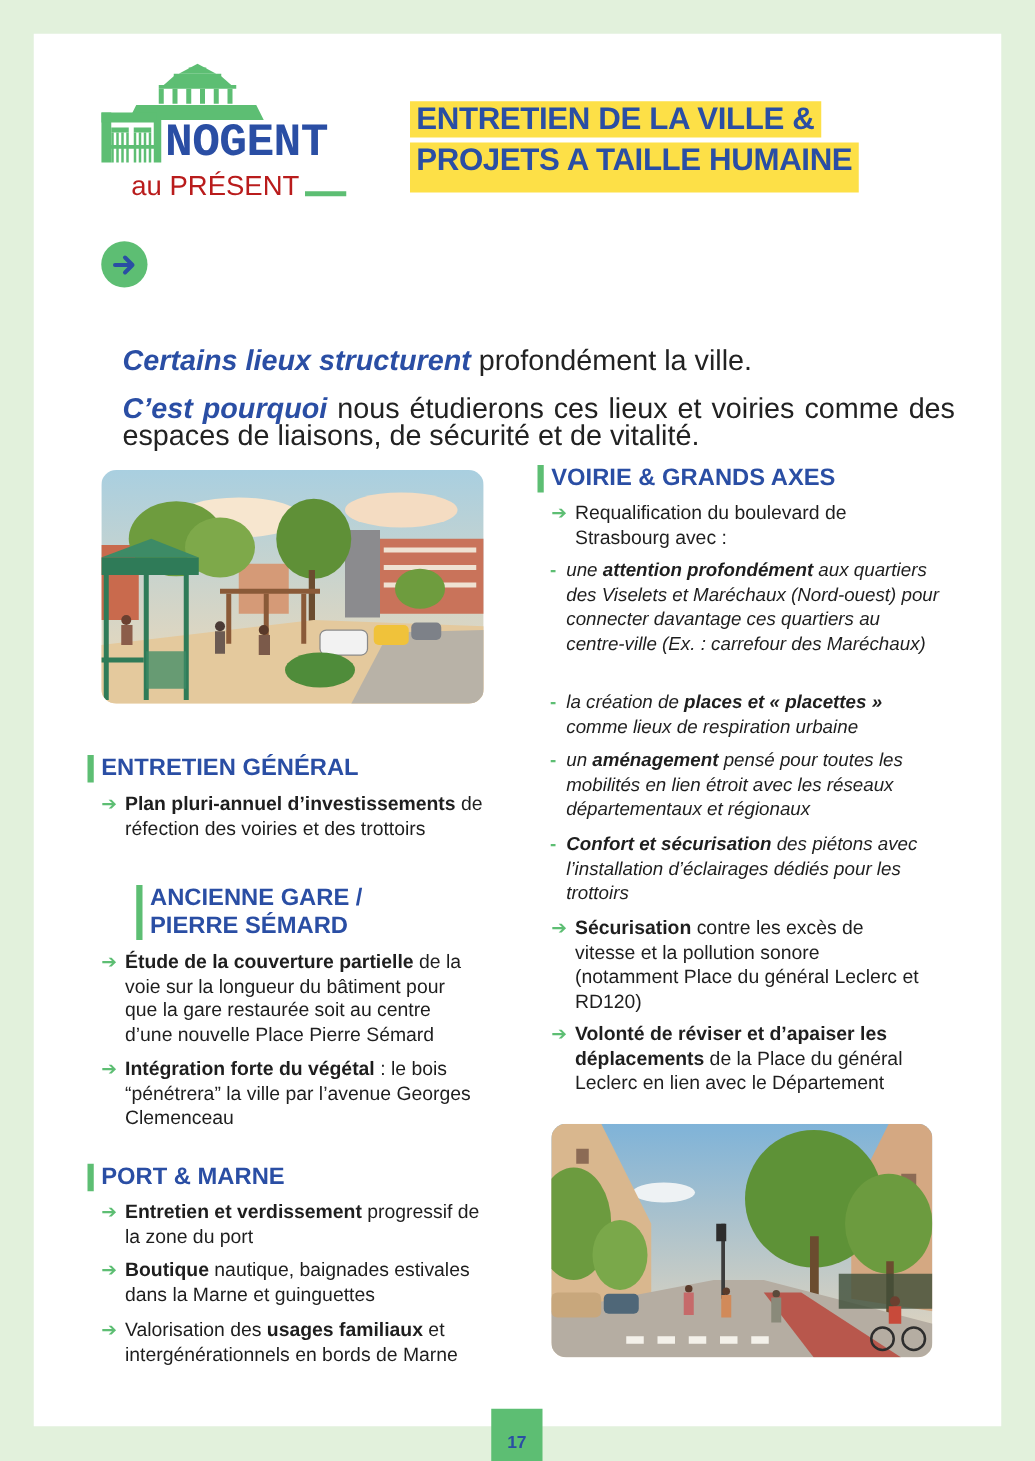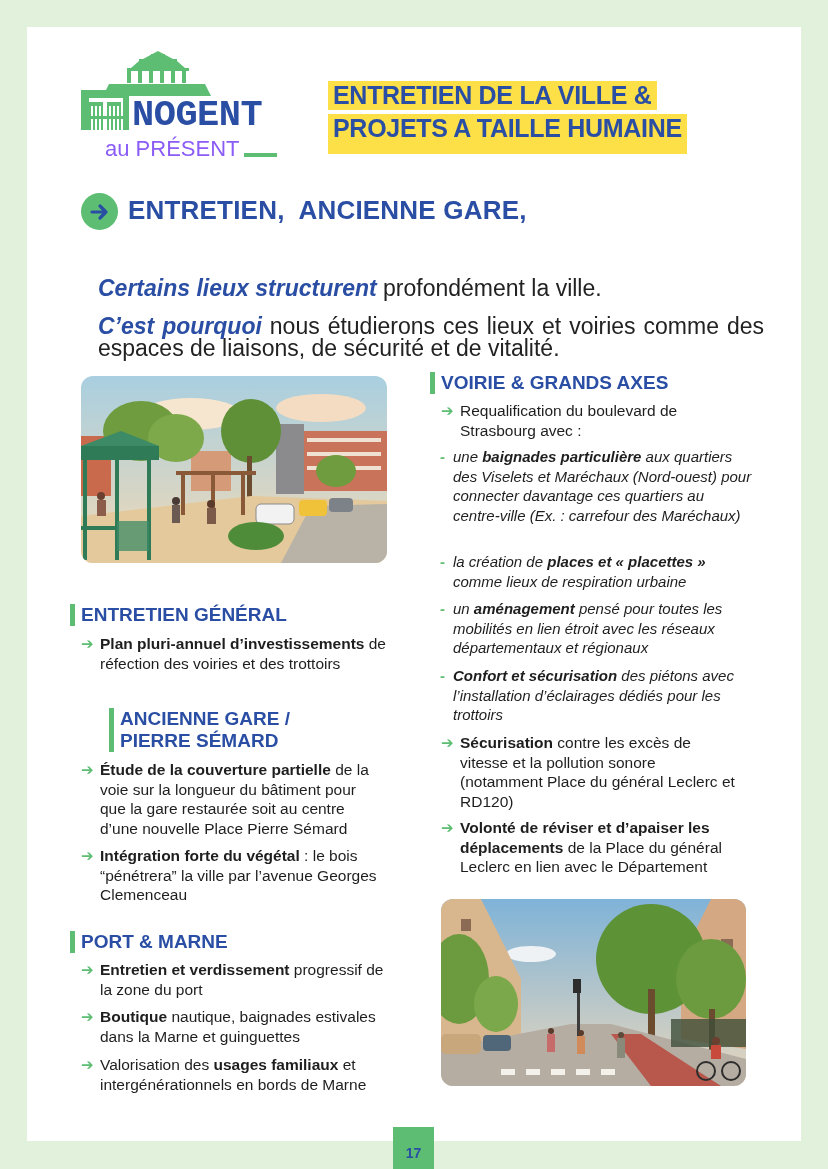--- a/index.html
+++ b/index.html
@@ -4,21 +4,21 @@
 <style>
   * { box-sizing: border-box; margin: 0; padding: 0; }
   html, body { width: 828px; height: 1169px; }
   body { background: #e2f1dc; font-family: "Liberation Sans", "DejaVu Sans", sans-serif; color: #1e1e1e; position: relative; overflow: hidden; }
   .page { position: absolute; left: 27px; top: 27px; width: 774px; height: 1114px; background: #ffffff; }
 
   
   .logo { position: absolute; left: 81px; top: 50px; width: 200px; height: 112px; }
   .logo svg { position: absolute; left: 0; top: 0; }
   .logo-nogent { position: absolute; left: 51px; top: 44px; font-size: 37px; font-weight: 900; color: #2a4ea4; letter-spacing: -0.5px; font-family: Liberation Mono, monospace; }
-  .logo-sub { position: absolute; left: 24px; top: 86px; font-size: 22px; color: #8b5cf6; font-family: "Liberation Sans", sans-serif; }
+  .logo-sub { position: absolute; left: 24px; top: 86px; font-size: 22px; color: #b91c1c; font-family: "Liberation Sans", sans-serif; }
   .logo-underline { position: absolute; left: 163px; top: 103px; width: 33px; height: 4px; background: #5dbe73; }
 
   
   .banner { position: absolute; background: #fde047; color: #2a4ea4; font-weight: 900; font-size: 25px; line-height: 28px; padding: 0 5px; letter-spacing: -0.3px; white-space: nowrap; text-align: center; }
   .banner-1 { left: 328px; top: 81px; height: 29px; }
   .banner-2 { left: 328px; top: 114px; height: 40px; }
 
   
   .arrow-circle { position: absolute; left: 81px; top: 193px; width: 37px; height: 37px; border-radius: 50%; background: #5dbe73; display: flex; align-items: center; justify-content: center; }
   .section-title { position: absolute; left: 128px; top: 193px; font-size: 26px; font-weight: 900; color: #2a4ea4; line-height: 34px; letter-spacing: 0.2px; }
@@ -95,21 +95,20 @@
 
 <div class="banner banner-1">ENTRETIEN DE LA VILLE &amp;</div>
 <div class="banner banner-2">PROJETS A TAILLE HUMAINE</div>
 
 <div class="arrow-circle">
   <svg width="20" height="18" viewBox="0 0 20 18">
       <path d="M2 9 H16 M10 3 L16 9 L10 15" stroke="#2a4ea4" stroke-width="3.2" fill="none" stroke-linecap="round" stroke-linejoin="round"></path>
     </svg>
 </div>
 <div class="section-title">
-  <div style="white-space:pre">ENTRETIEN,  ANCIENNE GARE,</div>
 </div>
 
 <p class="intro intro-1"><em>Certains lieux structurent</em><span> profondément la ville.</span></p>
 <p class="intro intro-2"><em>C’est pourquoi</em><span> nous étudierons ces lieux et voiries comme des espaces de liaisons, de sécurité et de vitalité.</span></p>
 
 <div class="illus illus-1">
   <svg width="306" height="187" viewBox="0 0 306 187">
     <defs>
       <linearGradient id="sky1" x1="0" y1="0" x2="0" y2="1">
           <stop offset="0" stop-color="#a9cfe0"></stop>
@@ -211,21 +210,21 @@
   <div class="h-bar"></div>
   <div>VOIRIE &amp; GRANDS AXES</div>
 </div>
 <div class="item" style="left:441px; top:401px; width:280px;">
   <span class="arr">➔</span>
   <span>Requalification du boulevard de Strasbourg avec :</span>
 </div>
 
 <div class="dash-item" style="left:440px; top:447px; width:312px;">
   <span class="dsh">-</span>
-  <span><span>une </span><b>baignades particulière</b><span> aux quartiers des Viselets et Maréchaux (Nord-ouest) pour connecter davantage ces quartiers au centre-ville (Ex. : carrefour des Maréchaux)</span></span>
+  <span><span>une </span><b>attention profondément</b><span> aux quartiers des Viselets et Maréchaux (Nord-ouest) pour connecter davantage ces quartiers au centre-ville (Ex. : carrefour des Maréchaux)</span></span>
 </div>
 <div class="dash-item" style="left:440px; top:552px; width:312px;">
   <span class="dsh">-</span>
   <span><span>la création de </span><b>places et « placettes »</b><span> comme lieux de respiration urbaine</span></span>
 </div>
 <div class="dash-item" style="left:440px; top:599px; width:312px;">
   <span class="dsh">-</span>
   <span><span>un </span><b>aménagement</b><span> pensé pour toutes les mobilités en lien étroit avec les réseaux départementaux et régionaux</span></span>
 </div>
 <div class="dash-item" style="left:440px; top:666px; width:312px;">

